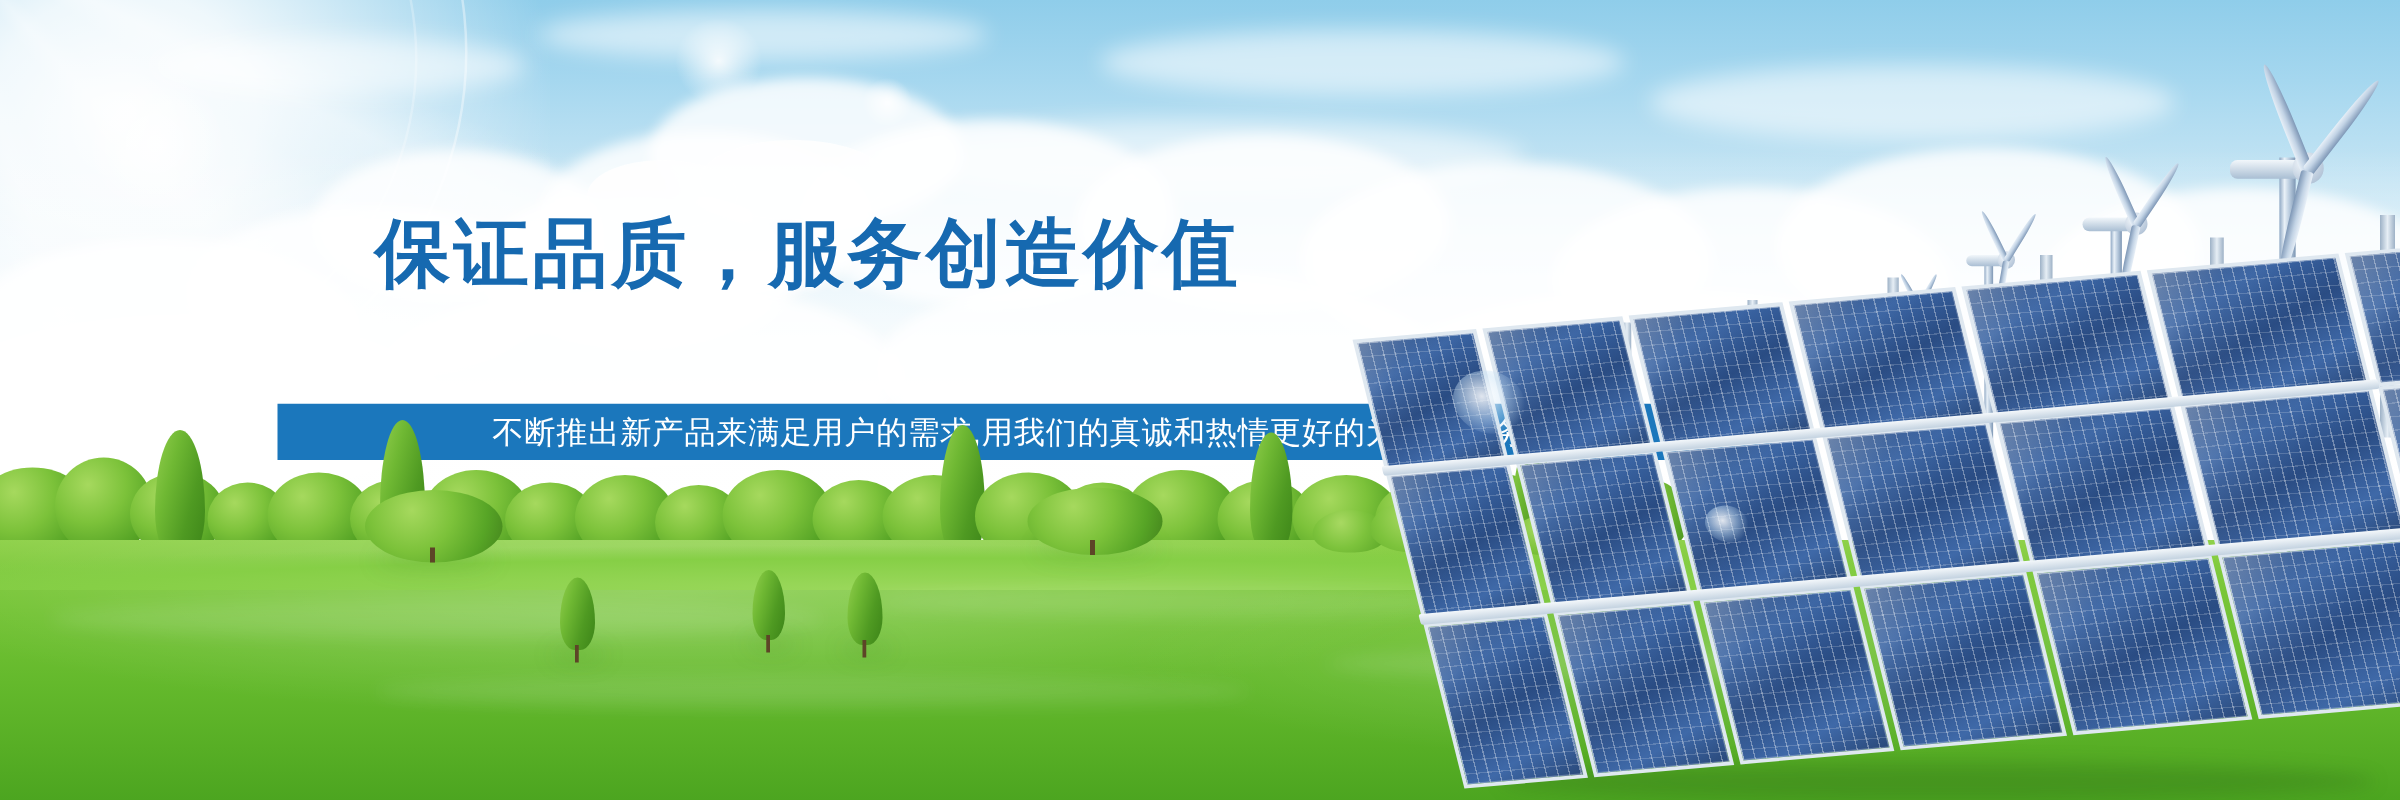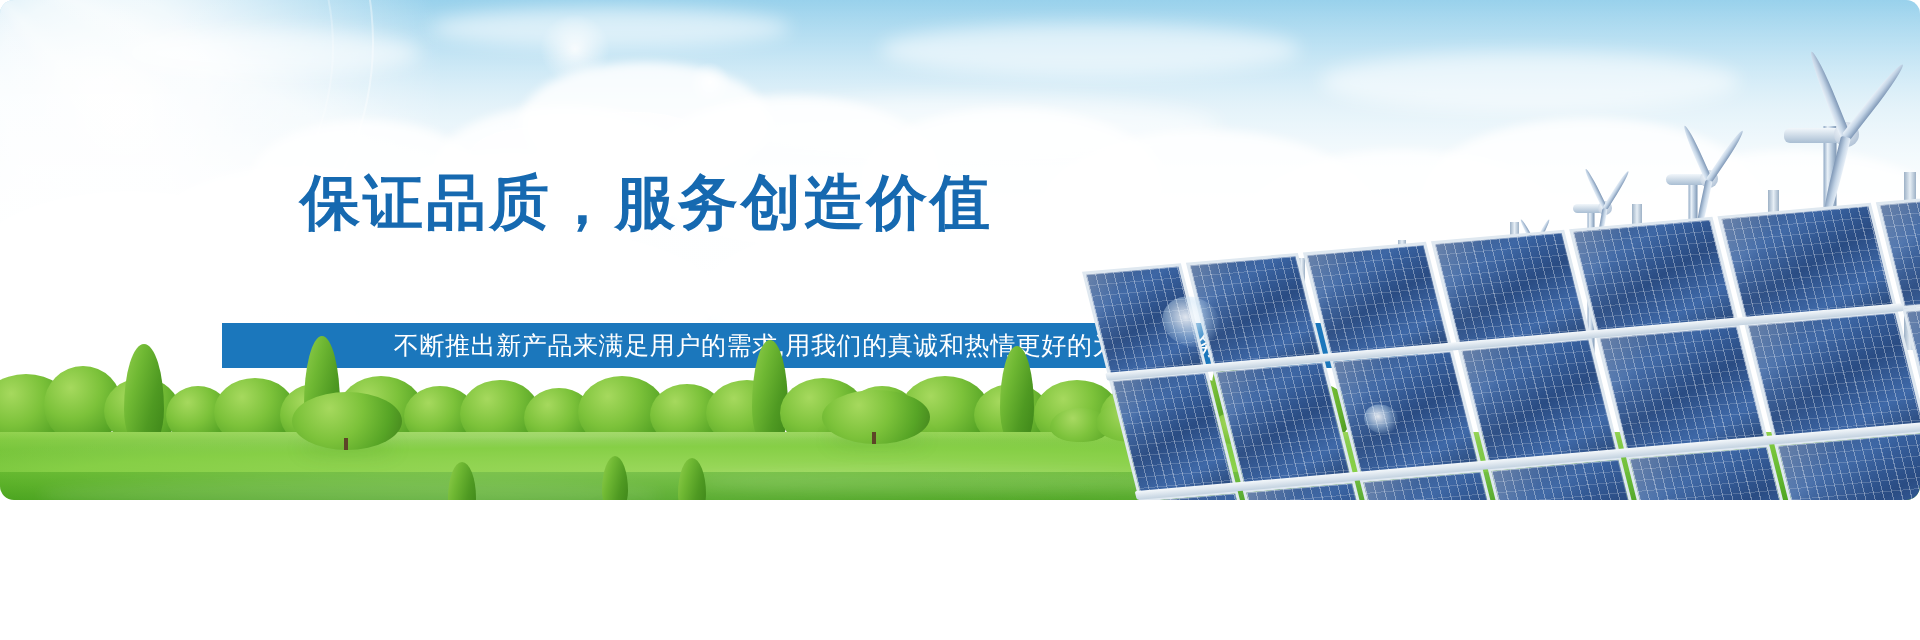--- a/index.html
+++ b/index.html
@@ -1,17 +1,17 @@
 <!DOCTYPE html>
 <html><head>
 <meta charset="utf-8">
 <style>
   html,body{margin:0;padding:0;background:#fff;}
   body{width:1920px;height:640px;font-family:"Liberation Sans","DejaVu Sans",sans-serif;}
-  #banner{position:relative;width:1920px;height:500px;overflow:hidden;border-radius:14px;}
+  #banner{position:relative;width:1920px;height:640px;overflow:hidden;}
 
   
   .sky{position:absolute;inset:0;
     background:
       linear-gradient(to bottom,
         #8fcdea 0%, #a5d7ef 10%, #bfe2f3 20%,
         #d8eef8 32%, #eaf6fb 44%, #f6fbfd 56%, #ffffff 70%, #ffffff 100%);}
   
   .sun-glow{position:absolute;left:-180px;top:-220px;width:620px;height:560px;
     background:radial-gradient(ellipse at 45% 55%, rgba(255,255,255,.98) 0%, rgba(255,255,255,.85) 22%, rgba(255,255,255,.45) 45%, rgba(255,255,255,0) 72%);}

